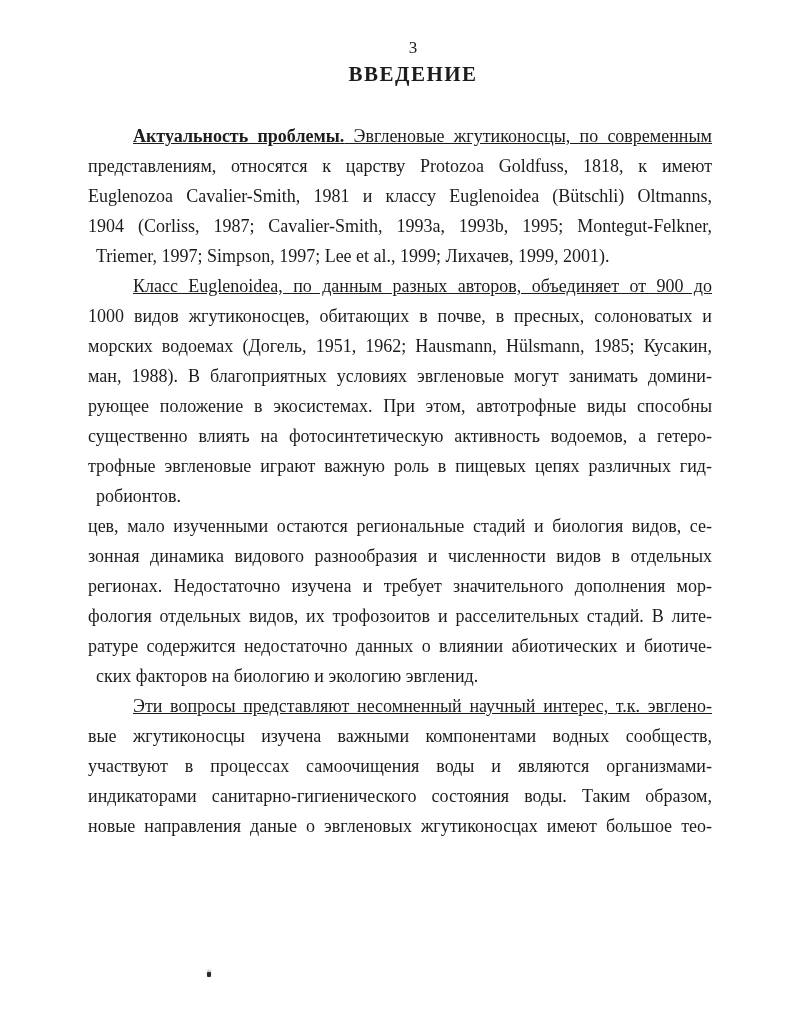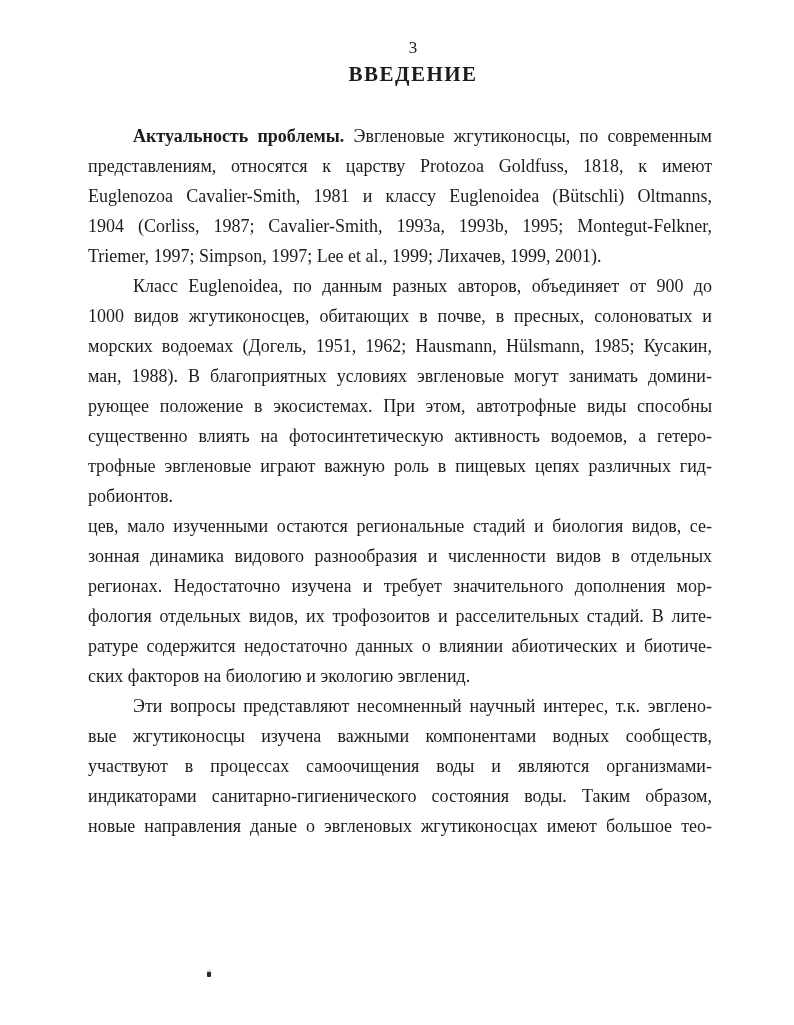--- a/index.html
+++ b/index.html
@@ -49,23 +49,25 @@
   }
   .line {
     text-align: justify;
     text-align-last: justify;
     white-space: normal;
     height: 30px;
     overflow: visible;
   }
   .line.last {
     text-align-last: left;
+    margin-left: 8px;
   }
   .line.indent {
     text-indent: 45px;
+    text-decoration: underline;
   }
   .line b {
     font-weight: bold;
   }
   .scan-speck {
     position: absolute;
     left: 207px;
     top: 972px;
     width: 4px;
     height: 5px;

